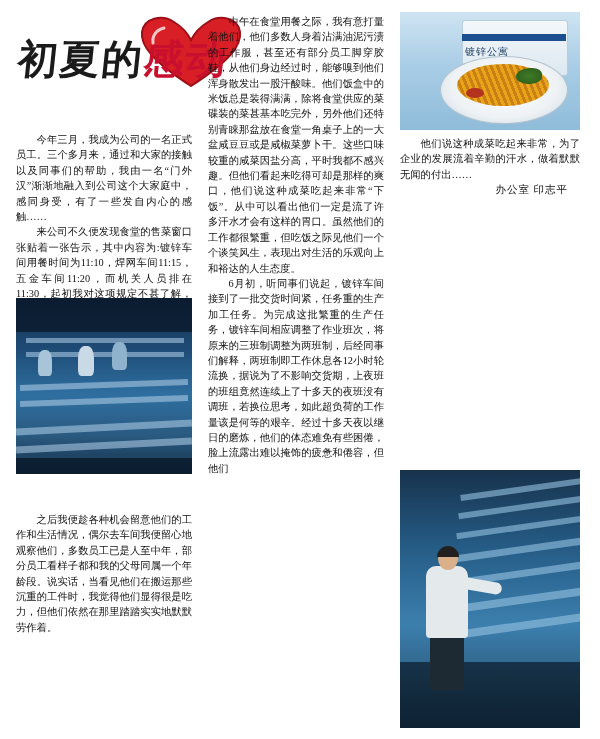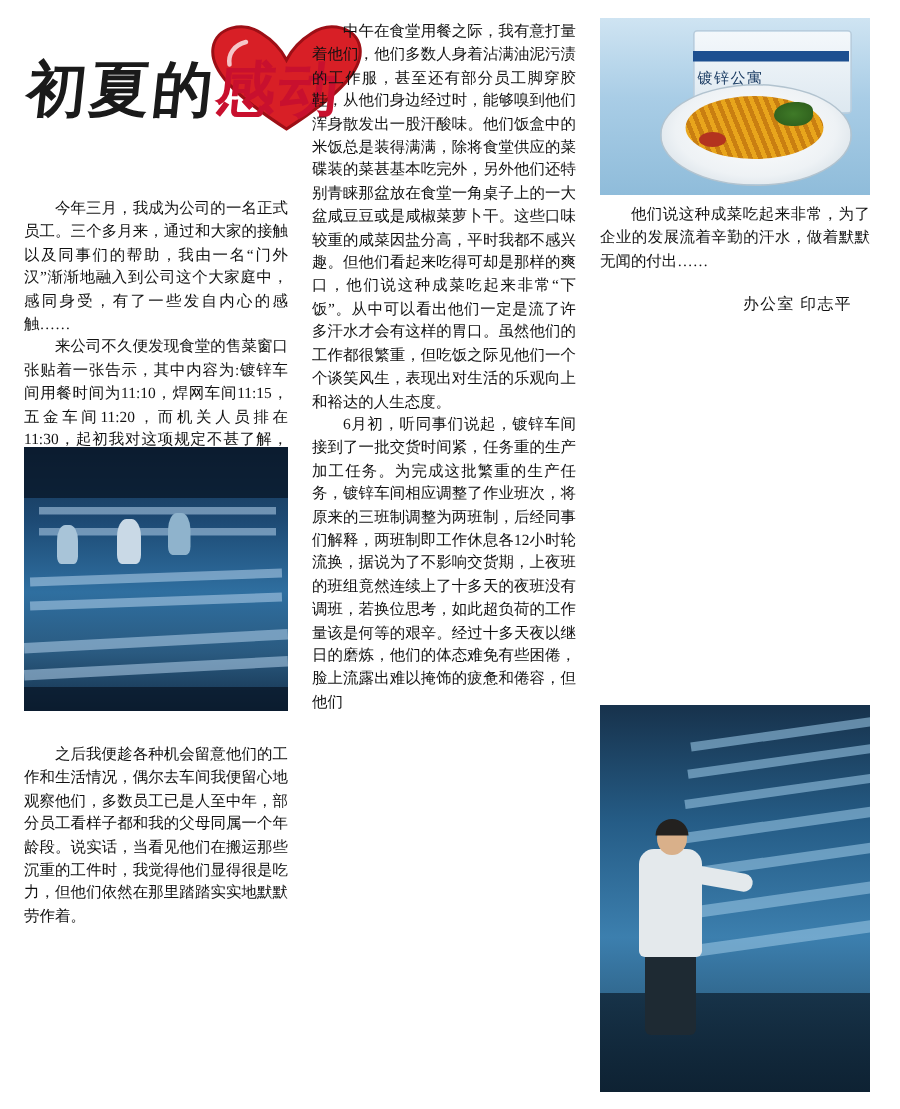--- a/index.html
+++ b/index.html
@@ -79,21 +79,20 @@
     top: 14px;
     width: 176px;
   }
   .col-3 {
     left: 400px;
     top: 136px;
     width: 180px;
   }
 
   .sign {
-    margin-top: 14px;
     text-align: right;
     font-size: 10.5px;
     letter-spacing: 1px;
     padding-right: 12px;
   }
 
   
   .photo {
     position: absolute;
     overflow: hidden;
@@ -303,21 +302,21 @@
     <div class="ph1-bar" style="left:4px;top:84px;width:168px;height:6px;transform:rotate(-2deg);"></div>
     <div class="ph1-bar" style="left:4px;top:100px;width:168px;height:6px;transform:rotate(-2deg);"></div>
     <div class="ph1-bar" style="left:0px;top:126px;width:176px;height:7px;transform:rotate(-3deg);"></div>
     <div class="ph1-bar" style="left:0px;top:144px;width:176px;height:7px;transform:rotate(-3deg);"></div>
     <div class="ph1-dark" style="left:0;top:160px;width:176px;height:16px;"></div>
     <div class="ph1-worker" style="left:62px;top:48px;width:16px;height:30px;"></div>
     <div class="ph1-worker" style="left:96px;top:44px;width:15px;height:28px;background:#8fb3cc;"></div>
     <div class="ph1-worker" style="left:22px;top:52px;width:14px;height:26px;background:#a8c4d8;"></div>
   </div>
 
-  <div class="col col-1" style="top:468px;">
+  <div class="col col-1" style="top:484px;">
     <p>之后我便趁各种机会留意他们的工作和生活情况，偶尔去车间我便留心地观察他们，多数员工已是人至中年，部分员工看样子都和我的父母同属一个年龄段。说实话，当看见他们在搬运那些沉重的工件时，我觉得他们显得很是吃力，但他们依然在那里踏踏实实地默默劳作着。</p>
   </div>
 
   <div class="col col-2">
     <p>中午在食堂用餐之际，我有意打量着他们，他们多数人身着沾满油泥污渍的工作服，甚至还有部分员工脚穿胶鞋，从他们身边经过时，能够嗅到他们浑身散发出一股汗酸味。他们饭盒中的米饭总是装得满满，除将食堂供应的菜碟装的菜甚基本吃完外，另外他们还特别青睐那盆放在食堂一角桌子上的一大盆咸豆豆或是咸椒菜萝卜干。这些口味较重的咸菜因盐分高，平时我都不感兴趣。但他们看起来吃得可却是那样的爽口，他们说这种成菜吃起来非常“下饭”。从中可以看出他们一定是流了许多汗水才会有这样的胃口。虽然他们的工作都很繁重，但吃饭之际见他们一个个谈笑风生，表现出对生活的乐观向上和裕达的人生态度。</p>
     <p>6月初，听同事们说起，镀锌车间接到了一批交货时间紧，任务重的生产加工任务。为完成这批繁重的生产任务，镀锌车间相应调整了作业班次，将原来的三班制调整为两班制，后经同事们解释，两班制即工作休息各12小时轮流换，据说为了不影响交货期，上夜班的班组竟然连续上了十多天的夜班没有调班，若换位思考，如此超负荷的工作量该是何等的艰辛。经过十多天夜以继日的磨炼，他们的体态难免有些困倦，脸上流露出难以掩饰的疲惫和倦容，但他们</p>
   </div>
 
   <div class="photo photo-2">
     <div class="ph2-bg"></div>

